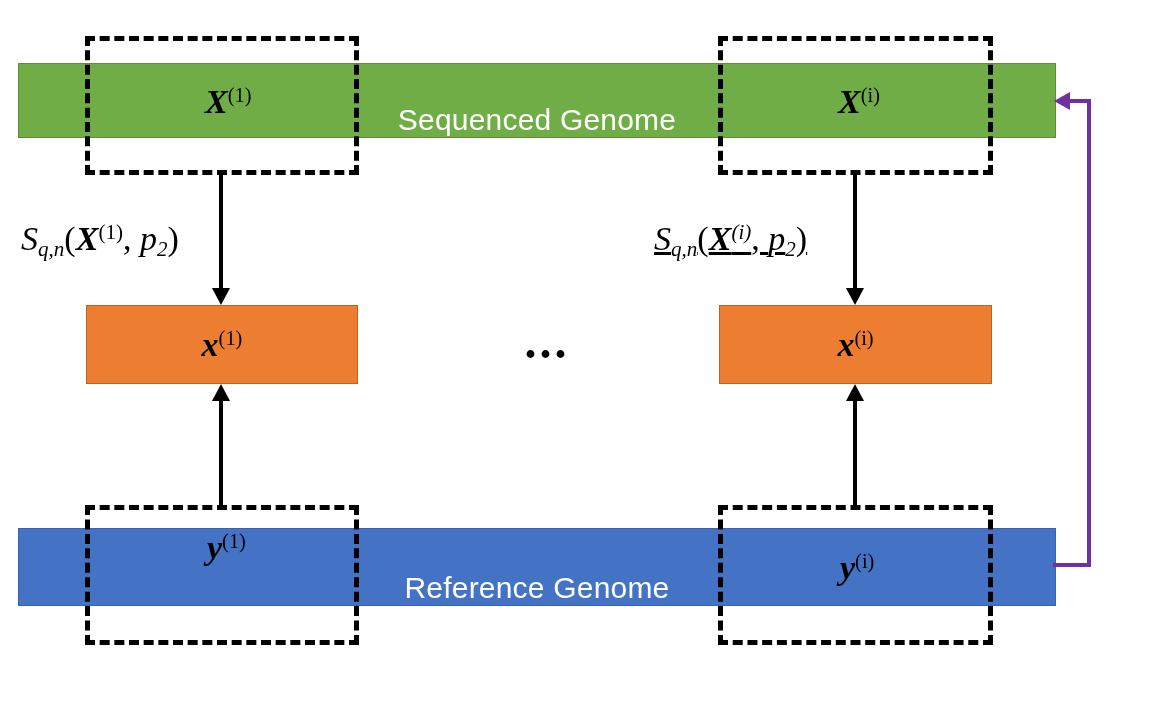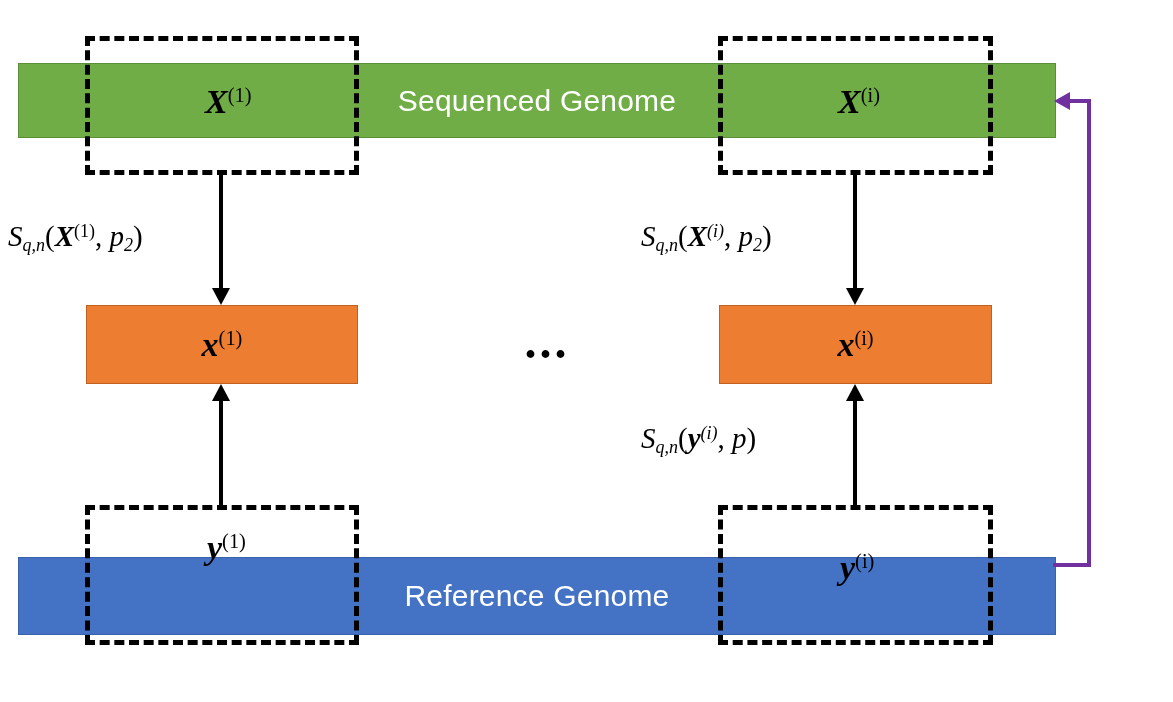--- a/index.html
+++ b/index.html
@@ -16,41 +16,41 @@
     height: 702px;
     background: #ffffff;
     overflow: hidden;
   }
 
   
   .genome-bar {
     position: absolute;
     box-sizing: border-box;
     display: flex;
-    align-items: center;
+    align-items: flex-end;
     justify-content: center;
   }
   .genome-bar .bar-title {
     color: #ffffff;
     font-size: 30px;
     font-family: "Liberation Sans", sans-serif;
     letter-spacing: .2px;
     white-space: nowrap;
   }
   #sequenced-bar {
     left: 18px;
     top: 63px;
     width: 1038px;
     height: 75px;
     background: #70AD47;
     border: 1px solid #5a8f37;
   }
   #reference-bar {
     left: 18px;
-    top: 557px;
+    top: 528px;
     width: 1038px;
     height: 78px;
     background: #4472C4;
     border: 1px solid #3a62ab;
   }
 
   
   .dashed-box {
     position: absolute;
     box-sizing: border-box;
@@ -116,21 +116,22 @@
     font-size: .60em;
     font-style: normal;
     vertical-align: 0.55em;
     line-height: 0;
     font-weight: normal;
   }
 
   
   .formula {
     position: absolute;
-    font-size: 29px;
+    font-size: 34px;
+    margin-left: 13px;
   }
 
   
   .arrow-line {
     position: absolute;
     background: #000000;
   }
   .arrow-head-down {
     position: absolute;
     width: 0; height: 0;
@@ -231,23 +232,20 @@
 
   <div class="purple-line" style="left:1087px; top:101px; width:4px; height:466px;"></div>
   <div class="purple-line" style="left:1053px; top:563px; width:38px; height:4px;"></div>
   <div class="purple-line" style="left:1070px; top:99px; width:21px; height:4px;"></div>
   <div class="arrow-head-left-purple" style="left:1054px; top:92px;"></div>
 
   <div class="math formula" style="left:8px; top:222px;">
     <span>S</span><sub>q,n</sub><span class="paren">(</span><span class="bi">X</span><sup>(1)</sup><span class="paren">,&nbsp;</span><span>p</span><sub>2</sub><span class="paren">)</span>
   </div>
 
-  <div class="math formula" style="left:641px; top:222px;">
+  <div class="math formula" style="left:641px; top:222px;text-decoration:underline;">
     <span>S</span><sub>q,n</sub><span class="paren">(</span><span class="bi">X</span><sup class="up-i">(i)</sup><span class="paren">,&nbsp;</span><span>p</span><sub>2</sub><span class="paren">)</span>
   </div>
 
 
-  <div class="math formula" style="left:641px; top:424px;">
-    <span>S</span><sub>q,n</sub><span class="paren">(</span><span class="bi">y</span><sup class="up-i">(i)</sup><span class="paren">,&nbsp;</span><span>p</span><span class="paren">)</span>
-  </div>
 
 
 </div>
 
 </body></html>

